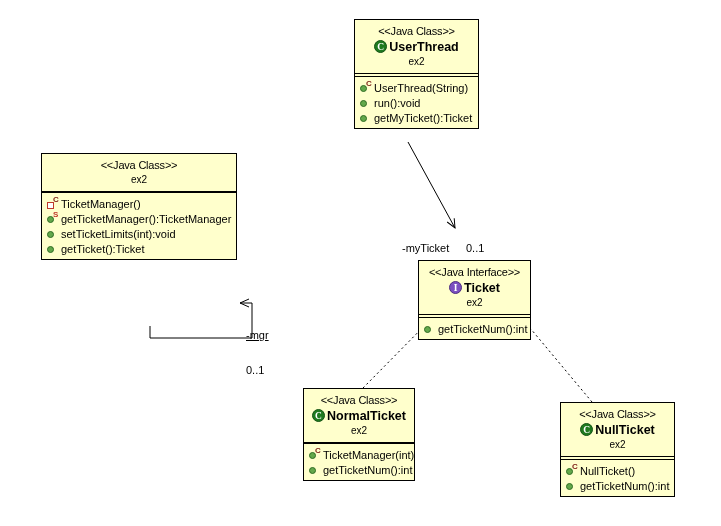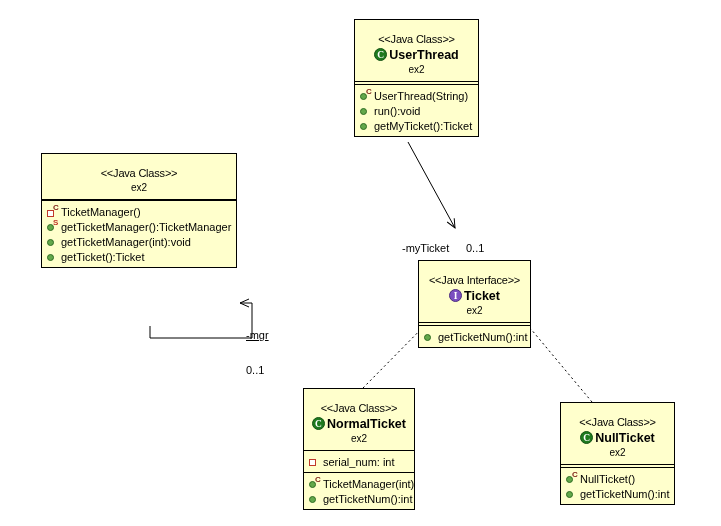--- a/index.html
+++ b/index.html
@@ -22,21 +22,21 @@
   .uml-class {
     position: absolute;
     background: #ffffcc;
     border: 1px solid #000000;
     box-sizing: border-box;
     font-size: 11px;
     color: #000000;
     z-index: 5;
   }
   .uml-header {
-    padding: 12px 4px 4px 4px;
+    padding: 4px 4px 4px 4px;
     text-align: center;
     line-height: 14px;
   }
   .stereotype {
     display: block;
     font-size: 11px;
     color: #000000;
     letter-spacing: -0.2px;
   }
   .name-row {
@@ -257,21 +257,21 @@
         <span class="mtext">TicketManager()</span>
       </span>
       <span class="member static">
         <span class="ic ic-method">
             <span class="sup sup-s">S</span>
           </span>
         <span class="mtext">getTicketManager():TicketManager</span>
       </span>
       <span class="member">
         <span class="ic ic-method"></span>
-        <span class="mtext">getTicketManager(int):void</span>
+        <span class="mtext">setTicketLimits(int):void</span>
       </span>
       <span class="member">
         <span class="ic ic-method"></span>
         <span class="mtext">getTicket():Ticket</span>
       </span>
     </div>
   </div>
 
   <div class="uml-class" style="left:418px; top:228px; width:113px;margin-top:32px;">
     <div class="uml-header">
@@ -293,26 +293,20 @@
 
   <div class="uml-class" style="left:303px; top:388px; width:112px;">
     <div class="uml-header">
       <span class="stereotype">&lt;&lt;Java Class&gt;&gt;</span>
       <span class="name-row">
         <span class="badge badge-class">C</span><span class="class-name">NormalTicket</span>
       </span>
       <span class="pkg">ex2</span>
     </div>
     <div class="sep"></div>
-    <div class="compartment">
-      <span class="member">
-        <span class="ic ic-field-private"></span>
-        <span class="mtext">serial_num: int</span>
-      </span>
-    </div>
     <div class="sep"></div>
     <div class="compartment">
       <span class="member">
         <span class="ic ic-method">
             <span class="sup sup-c">C</span>
           </span>
         <span class="mtext">TicketManager(int)</span>
       </span>
       <span class="member">
         <span class="ic ic-method"></span>

